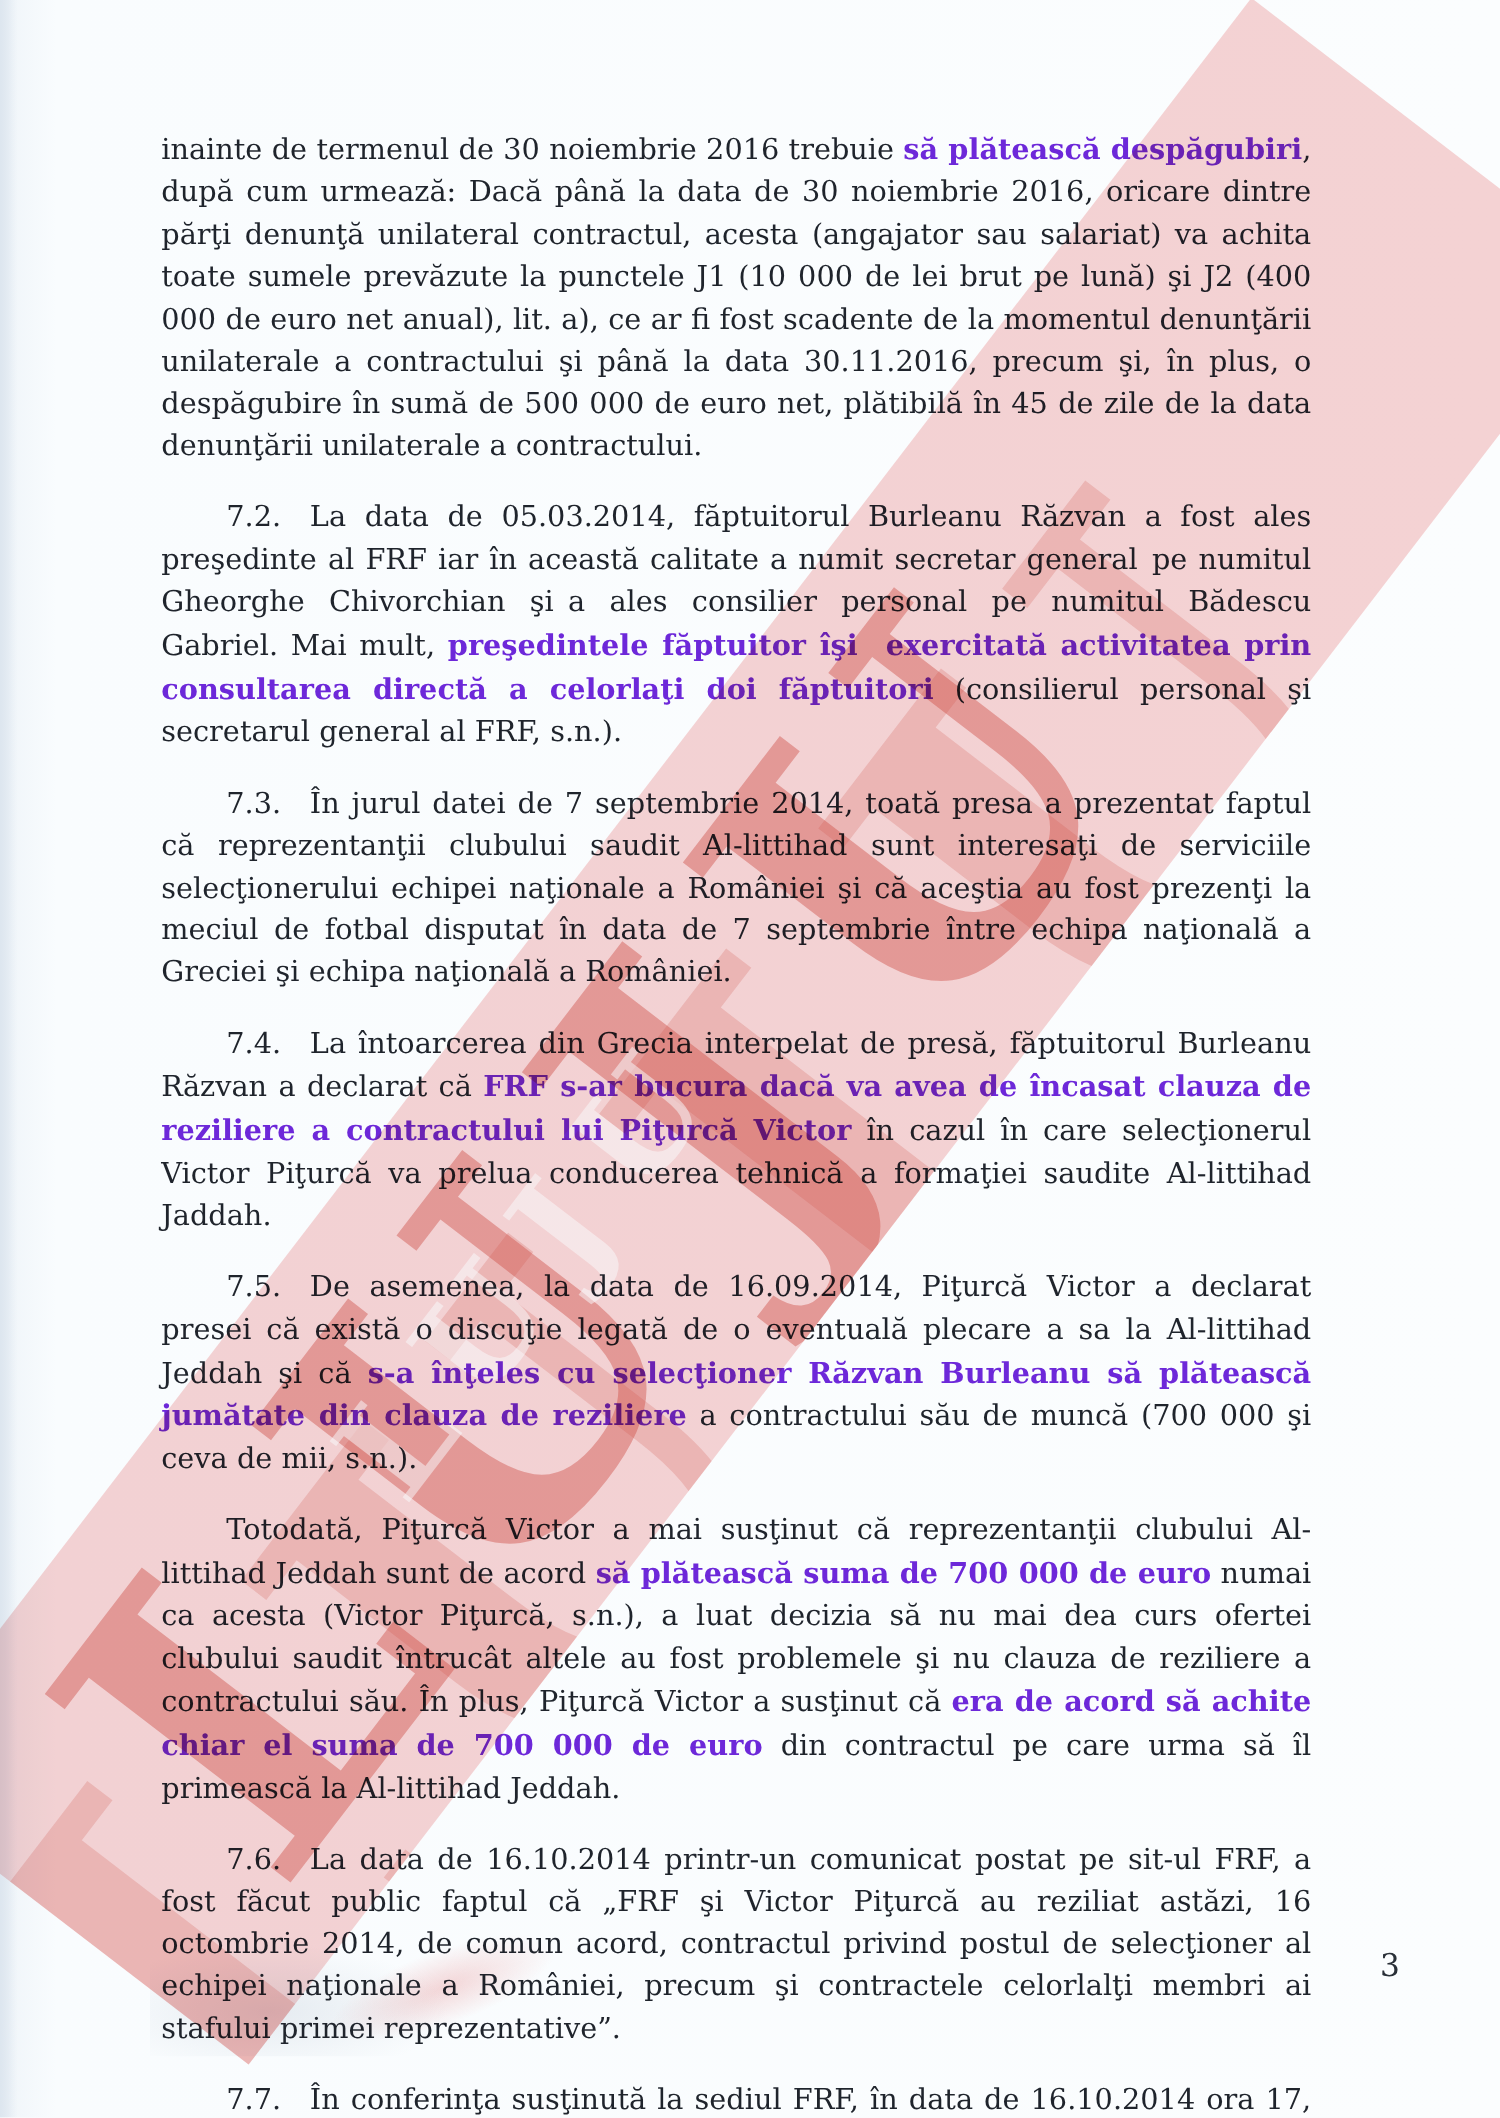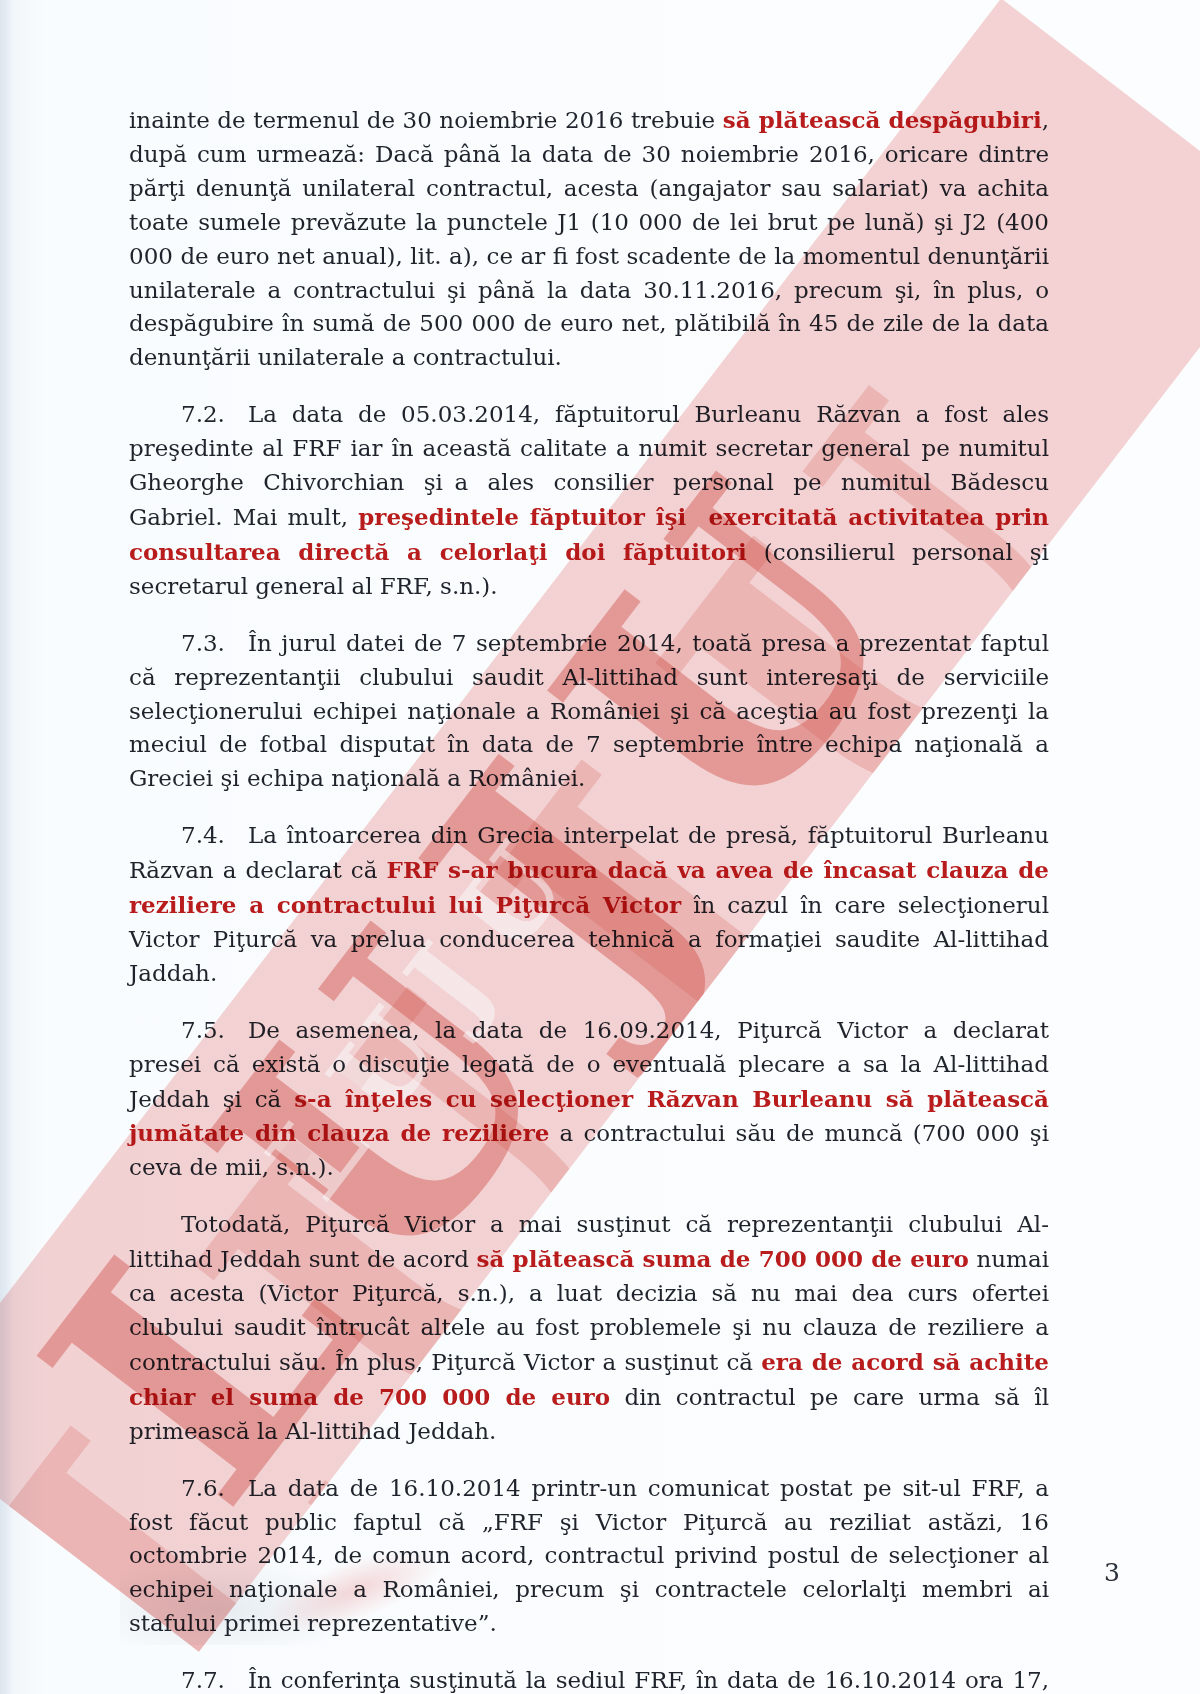--- a/index.html
+++ b/index.html
@@ -24,21 +24,21 @@
   }
   .text-block{
     position:absolute;left:129px;top:103px;width:920px;
     font-size:23px;line-height:33.9px;
     color:#1f242c;
     text-align:justify;
     z-index:2;
   }
   p.para{margin:0;padding:0;}
   p.para.indent{text-indent:52px;margin-top:23px;}
-  span.b{font-weight:bold;color:#b91c1c;}
+  span.b{font-weight:bold;color:#6d28d9;}
   span.i{}
   span.u{text-decoration-thickness:2px;text-underline-offset:5px;}
   .page-number{
     position:absolute;left:1104px;top:1558px;
     font-size:25px;color:#2a3038;z-index:2;
   }
   
   .watermark{
     position:absolute;inset:0;z-index:3;
     pointer-events:none;

